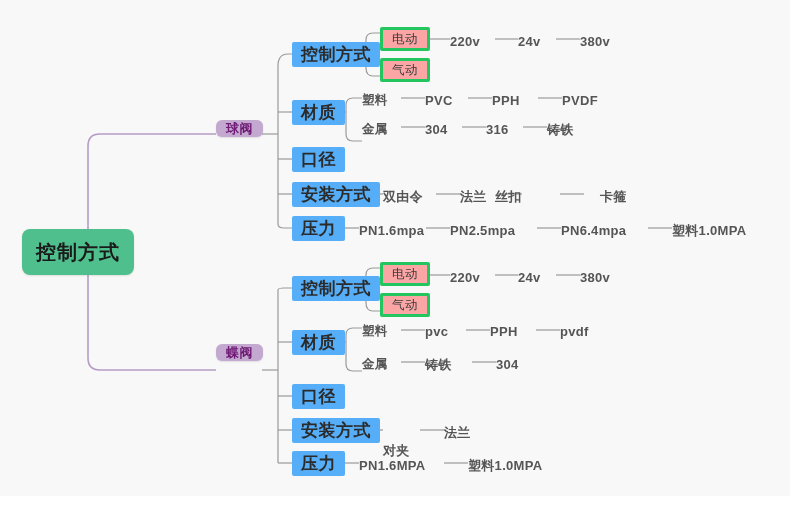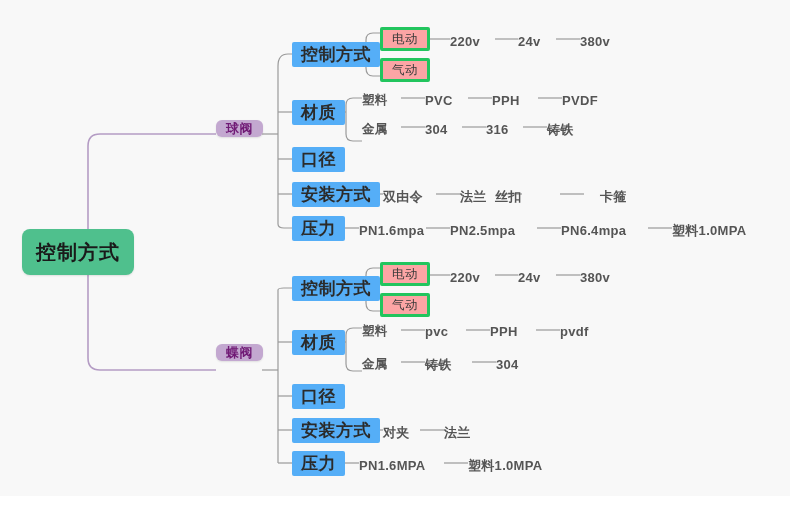--- a/index.html
+++ b/index.html
@@ -237,21 +237,21 @@
   <div class="node leaf" style="left:425px; top:322px;">pvc</div>
   <div class="node leaf" style="left:490px; top:322px;">PPH</div>
   <div class="node leaf" style="left:560px; top:322px;">pvdf</div>
   <div class="node leaf sub" style="left:362px; top:355px;">金属</div>
   <div class="node leaf" style="left:425px; top:355px;">铸铁</div>
   <div class="node leaf" style="left:496px; top:355px;">304</div>
 
   <div class="node attr" style="left:292px; top:384px;">口径</div>
 
   <div class="node attr" style="left:292px; top:418px;">安装方式</div>
-  <div class="node leaf" style="left:383px; top:423px;">对夹</div>
+  <div class="node leaf" style="left:383px; top:441px;">对夹</div>
   <div class="node leaf" style="left:444px; top:423px;">法兰</div>
 
   <div class="node attr" style="left:292px; top:451px;">压力</div>
   <div class="node leaf" style="left:359px; top:456px;">PN1.6MPA</div>
   <div class="node leaf" style="left:468px; top:456px;">塑料1.0MPA</div>
 
 </div>
 <div id="bottom-strip"></div>
 
 </body></html>

